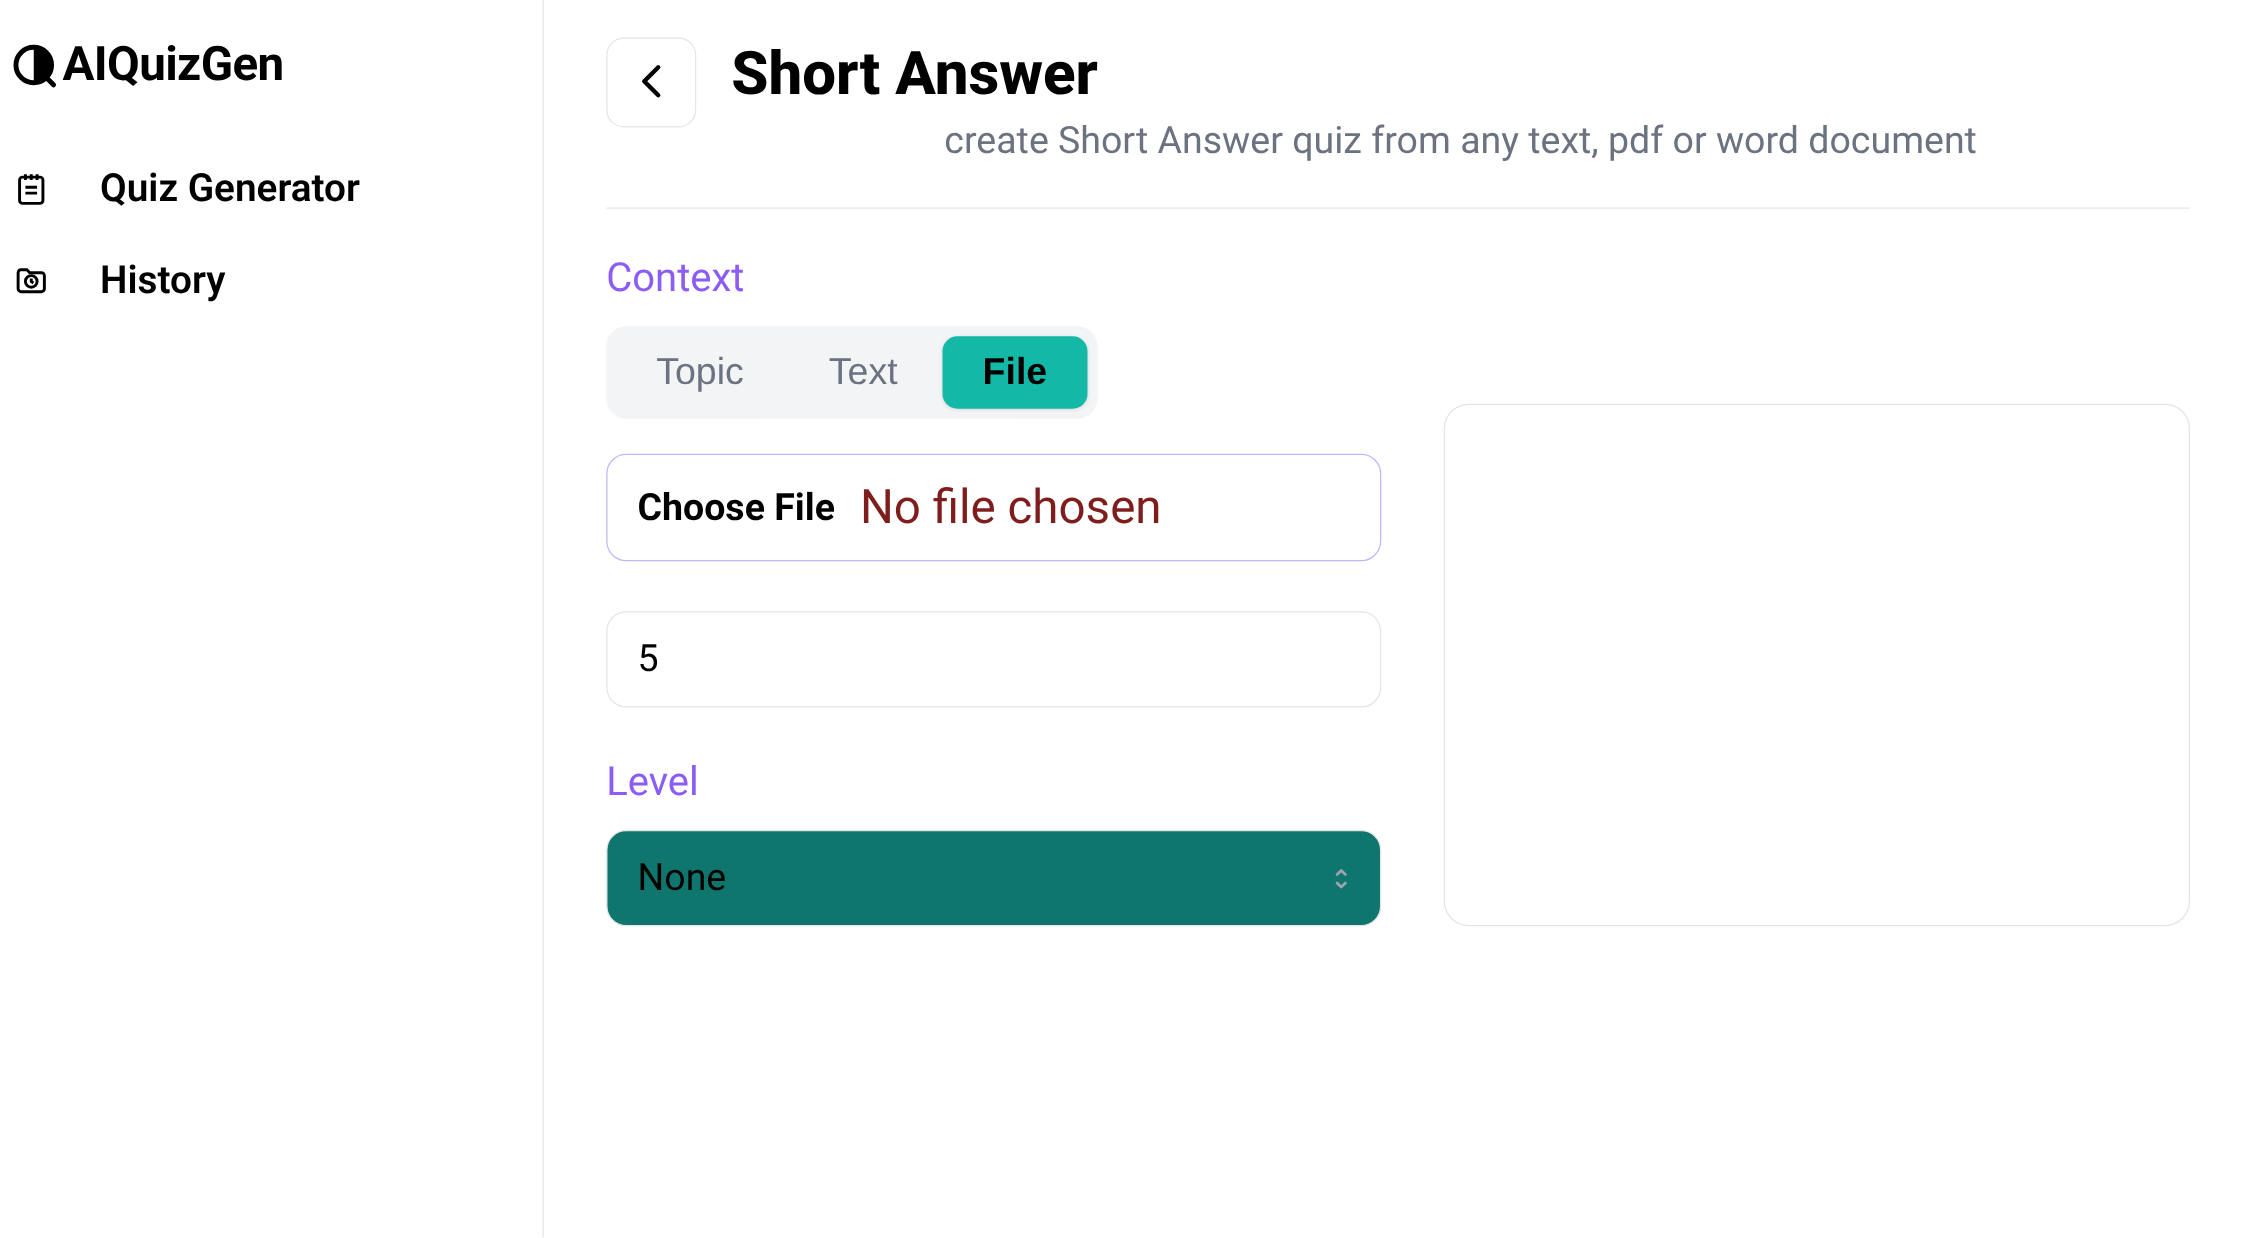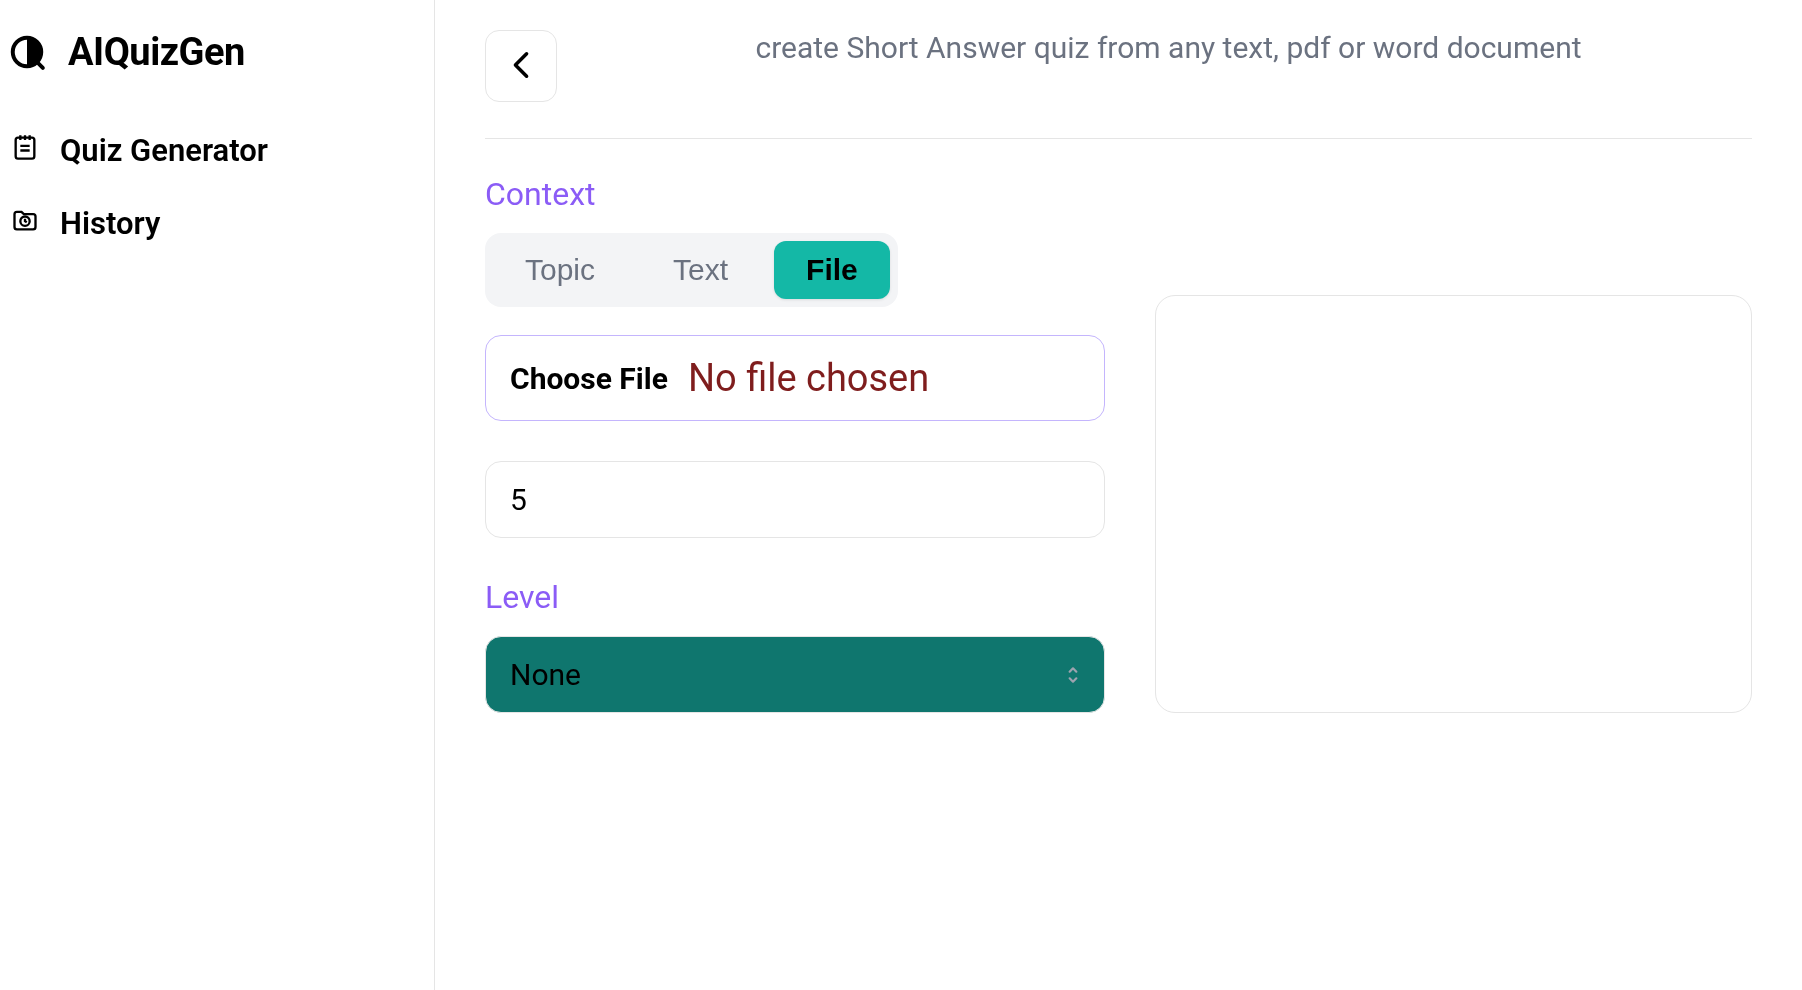--- a/index.html
+++ b/index.html
@@ -17,39 +17,39 @@
     }
     .sidebar {
       width: 435px;
       border-right: 1px solid #e5e5e5;
       padding: 20px 0;
       flex-shrink: 0;
     }
     .logo {
       display: flex;
       align-items: center;
-      gap: 22px;
+      gap: 4px;
       padding: 10px 8px 40px 8px;
     }
     .logo-icon {
       width: 38px;
       height: 38px;
       display: flex;
       align-items: center;
       justify-content: center;
     }
     .logo-text {
       font-size: 38px;
       font-weight: 700;
       letter-spacing: -0.5px;
     }
     .nav-item {
       display: flex;
-      align-items: flex-start;
-      gap: 20px;
+      align-items: center;
+      gap: 40px;
       padding: 18px 10px;
       cursor: pointer;
       font-size: 31px;
       font-weight: 600;
     }
     .nav-icon {
       width: 30px;
       height: 30px;
       display: flex;
       align-items: center;
@@ -106,21 +106,21 @@
       font-size: 32px;
       color: #8b5cf6;
       margin-bottom: 20px;
       font-weight: 400;
     }
     .tabs {
       display: inline-flex;
       background: #f3f4f6;
       border-radius: 16px;
       padding: 8px;
-      gap: 14px;
+      gap: 4px;
       margin-bottom: 28px;
     }
     .tab {
       padding: 12px 32px;
       border-radius: 12px;
       font-size: 30px;
       cursor: pointer;
       color: #6b7280;
       background: transparent;
       border: none;
@@ -228,20 +228,21 @@
 <div class="main">
   <div class="header">
     <button class="back-button">
       <span>
         <svg width="20" height="28" viewBox="0 0 12 20" fill="none" stroke="#000" stroke-width="2.5" stroke-linecap="round" stroke-linejoin="round">
           <path d="M10 2 L2 10 L10 18"></path>
         </svg>
       </span>
     </button>
     <div class="header-text">
+      <h1 class="page-title">Short Answer</h1>
       <p class="page-subtitle">create Short Answer quiz from any text, pdf or word document</p>
     </div>
   </div>
 
   <div class="content">
     <div class="form-section">
       
       <div class="section-label">Context</div>
       
       <div class="tabs">

